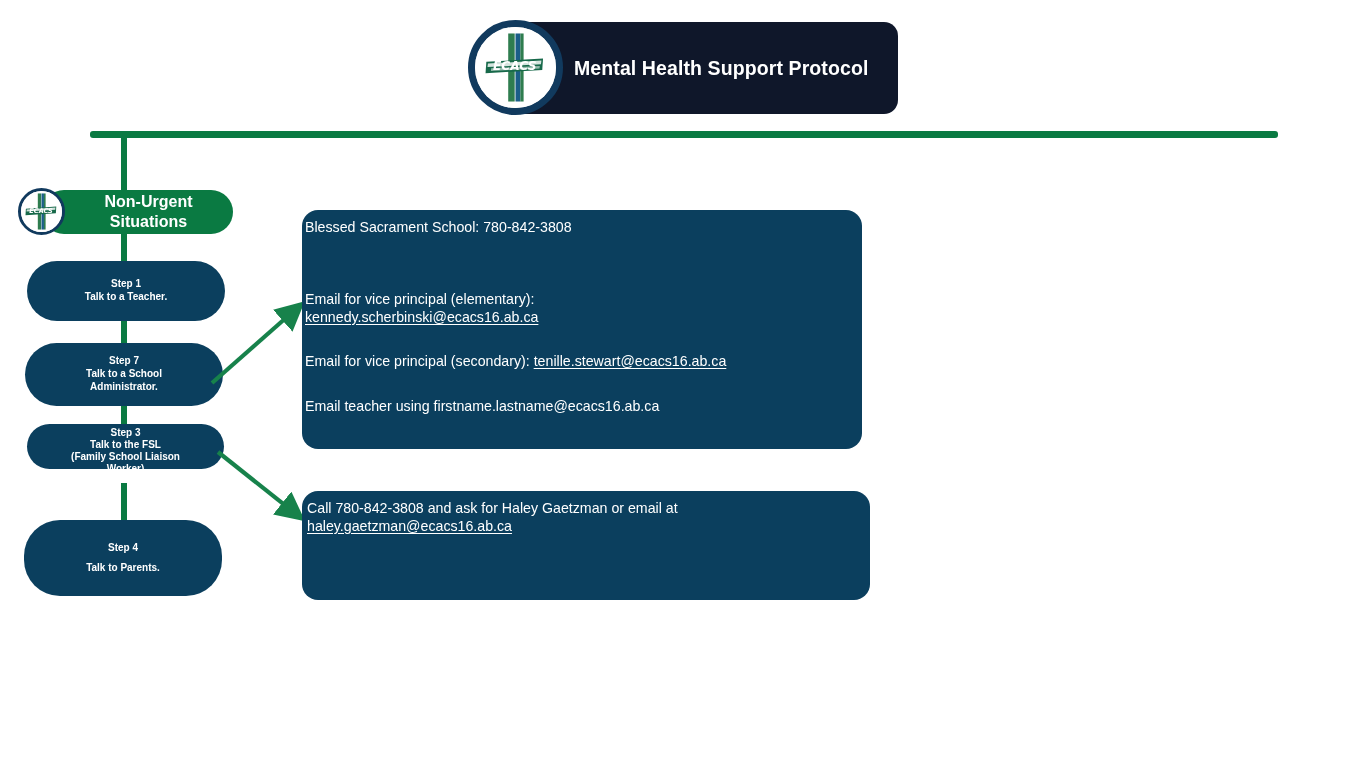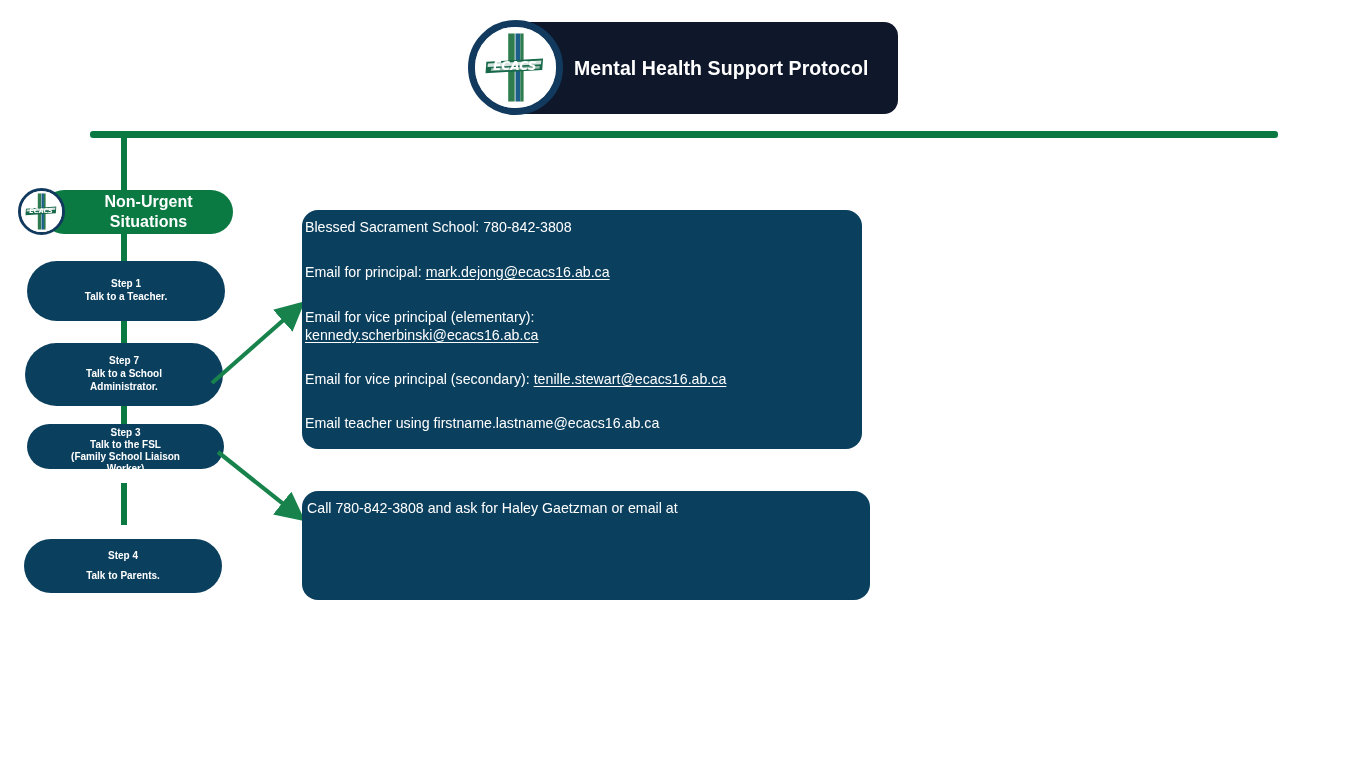--- a/index.html
+++ b/index.html
@@ -117,21 +117,21 @@
     justify-content: center;
   }
 
   .pill-step {
     border-radius: 36px;
     font-size: 10px;
   }
   .pill-step1 { left: 27px; top: 261px; width: 198px; height: 60px; }
   .pill-step2 { left: 25px; top: 343px; width: 198px; height: 63px; }
   .pill-step3 { left: 27px; top: 424px; width: 197px; height: 45px; }
-  .pill-step4 { left: 24px; top: 520px; width: 198px; height: 54px; margin-top: 19px; }
+  .pill-step4 { left: 24px; top: 520px; width: 198px; height: 76px; }
 
   .pill-step .step-label { display: block; }
   .pill-step .step-desc  { display: block; }
   .pill-step4 .step-desc { margin-top: 7px; }
 
   
   .pill-step3 .overflow-text {
     position: absolute;
     left: -3px;
     top: 3px;
@@ -276,33 +276,33 @@
       <marker id="ah2" markerWidth="7" markerHeight="7" refX="4.2" refY="3.5" orient="auto">
         <path d="M0,0 L7,3.5 L0,7 Z" fill="#17824b"></path>
       </marker>
     </defs>
     <line x1="2" y1="4" x2="80" y2="66" stroke="#17824b" stroke-width="4.2" marker-end="url(#ah2)"></line>
   </svg>
 
   <div class="panel panel-contacts">
     <p class="panel-line">Blessed Sacrament  School: 780-842-3808</p>
     <div class="gap-lg"></div>
-    <p class="panel-line">
-      <span>Email for principal: </span><span class="link">mark.dejong@ecacs16.ab.ca</span>
-    </p>
     <div class="gap-lg"></div>
     <p class="panel-line">
       <span>Email for vice principal (elementary):</span><br>
       <span class="link link-block">kennedy.scherbinski@ecacs16.ab.ca</span>
     </p>
     <div class="gap-md"></div>
     <p class="panel-line">
       <span>Email for vice principal (secondary): </span><span class="link">tenille.stewart@ecacs16.ab.ca</span>
     </p>
     <div class="gap-lg"></div>
     <p class="panel-line">Email teacher using firstname.lastname@ecacs16.ab.ca</p>
   </div>
 
   <div class="panel panel-fsl">
     <p class="panel-line">Call 780-842-3808 and ask for Haley Gaetzman or email  at</p>
+    <p class="panel-line">
+      <span class="link">haley.gaetzman@ecacs16.ab.ca</span>
+    </p>
   </div>
 
 </div>
 
 </body></html>

